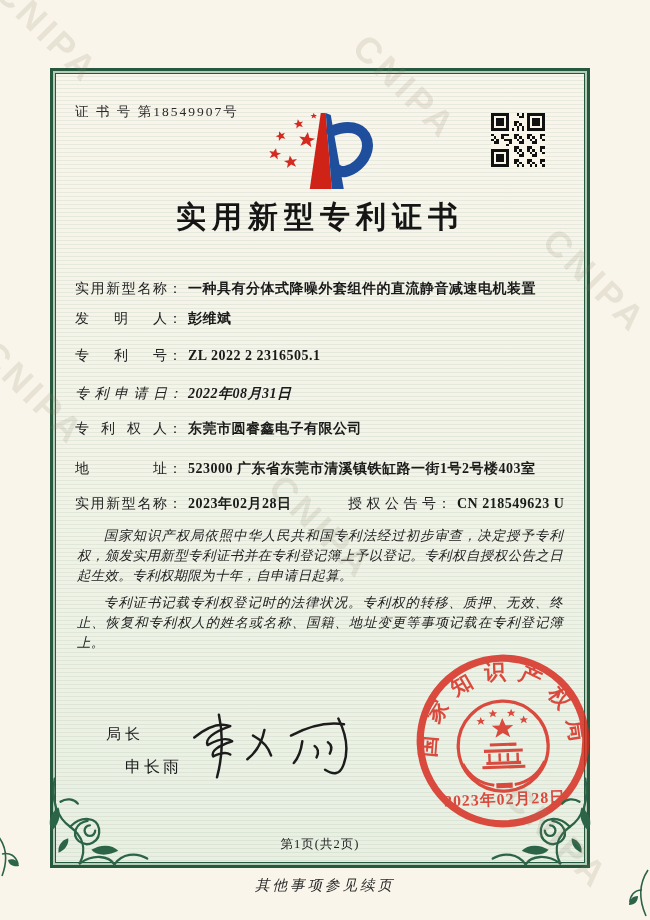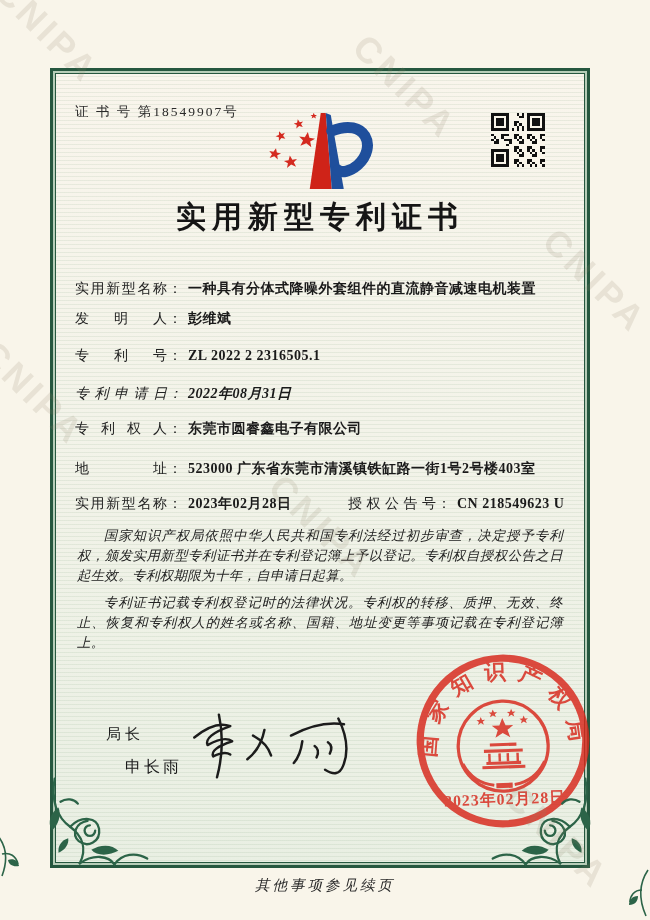--- a/index.html
+++ b/index.html
@@ -316,15 +316,16 @@
       <path d="M14 36 C20 32 28 33 32 38"></path>
       <path d="M50 66 a5.5 5.5 0 1 1 -5.5 -5.5"></path>
     </g>
     <g fill="#2c6448">
       <path d="M12 42 C4 47 0 57 5 66 C12 60 15 50 12 42 Z"></path>
       <path d="M46 86 C55 80 68 80 74 87 C65 92 52 93 46 86 Z"></path>
       <path d="M22 74 C15 76 11 82 12 89 C19 86 23 80 22 74 Z"></path>
     </g>
   </svg>
 
+  <div class="pageinfo">第1页(共2页)</div>
 </div>
 
 <div class="continuation">其他事项参见续页</div>
 
 </body></html>

